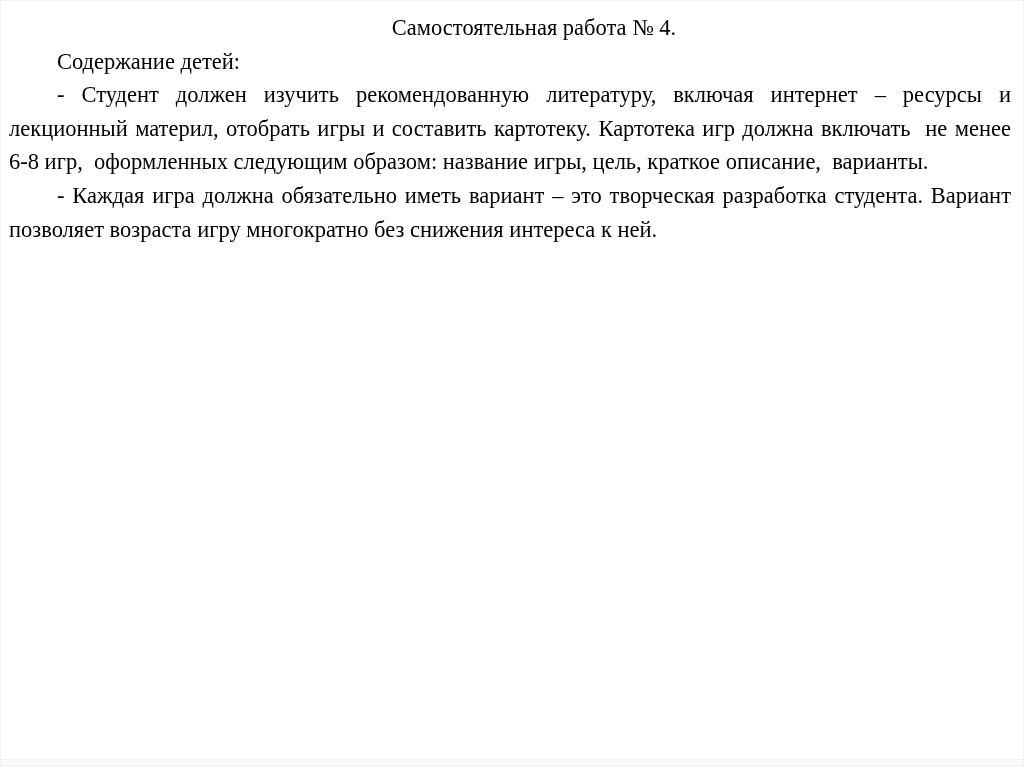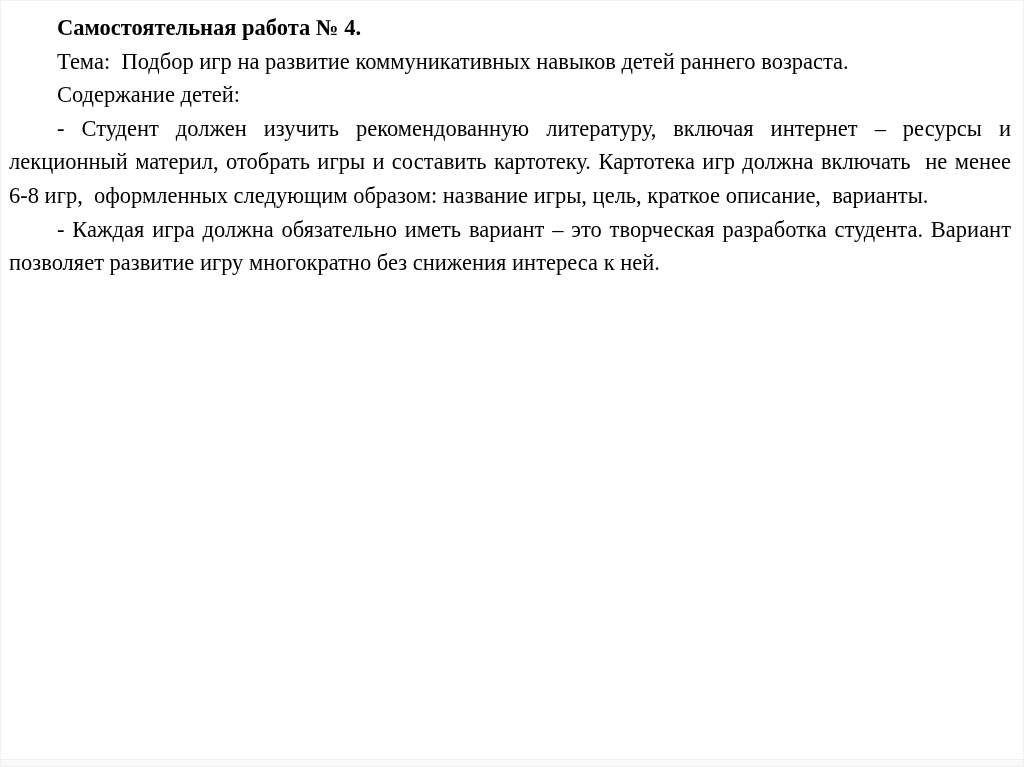--- a/index.html
+++ b/index.html
@@ -21,36 +21,35 @@
   }
   .slide p {
     margin: 0;
     font-size: 22.5px;
     line-height: 33.6px;
     text-align: justify;
     text-indent: 48px;
     white-space: pre-wrap;
   }
   .slide p.title {
-    font-weight: bold;
-    text-align: left;
+    font-weight: normal;
+    text-align: center;
   }
   .bottom-strip {
     position: absolute;
     left: 0;
     right: 0;
     bottom: 0;
     height: 6px;
     background: #fafafa;
     border-top: 1px solid #f0f0f0;
   }
 </style>
 </head>
 <body>
 
 <div class="slide">
   <p class="title">Самостоятельная работа № 4.</p>
-  <p>Тема:&nbsp; Подбор игр на развитие коммуникативных навыков детей раннего возраста.</p>
   <p>Содержание детей:</p>
   <p>- Студент должен изучить рекомендованную литературу, включая интернет – ресурсы и лекционный материл, отобрать игры и составить картотеку. Картотека игр должна включать&nbsp; не менее 6-8 игр,&nbsp; оформленных следующим образом: название игры, цель, краткое описание,&nbsp; варианты.</p>
-  <p>- Каждая игра должна обязательно иметь вариант – это творческая разработка студента. Вариант позволяет развитие игру многократно без снижения интереса к ней.</p>
+  <p>- Каждая игра должна обязательно иметь вариант – это творческая разработка студента. Вариант позволяет возраста игру многократно без снижения интереса к ней.</p>
   <div class="bottom-strip"></div>
 </div>
 
 </body></html>

